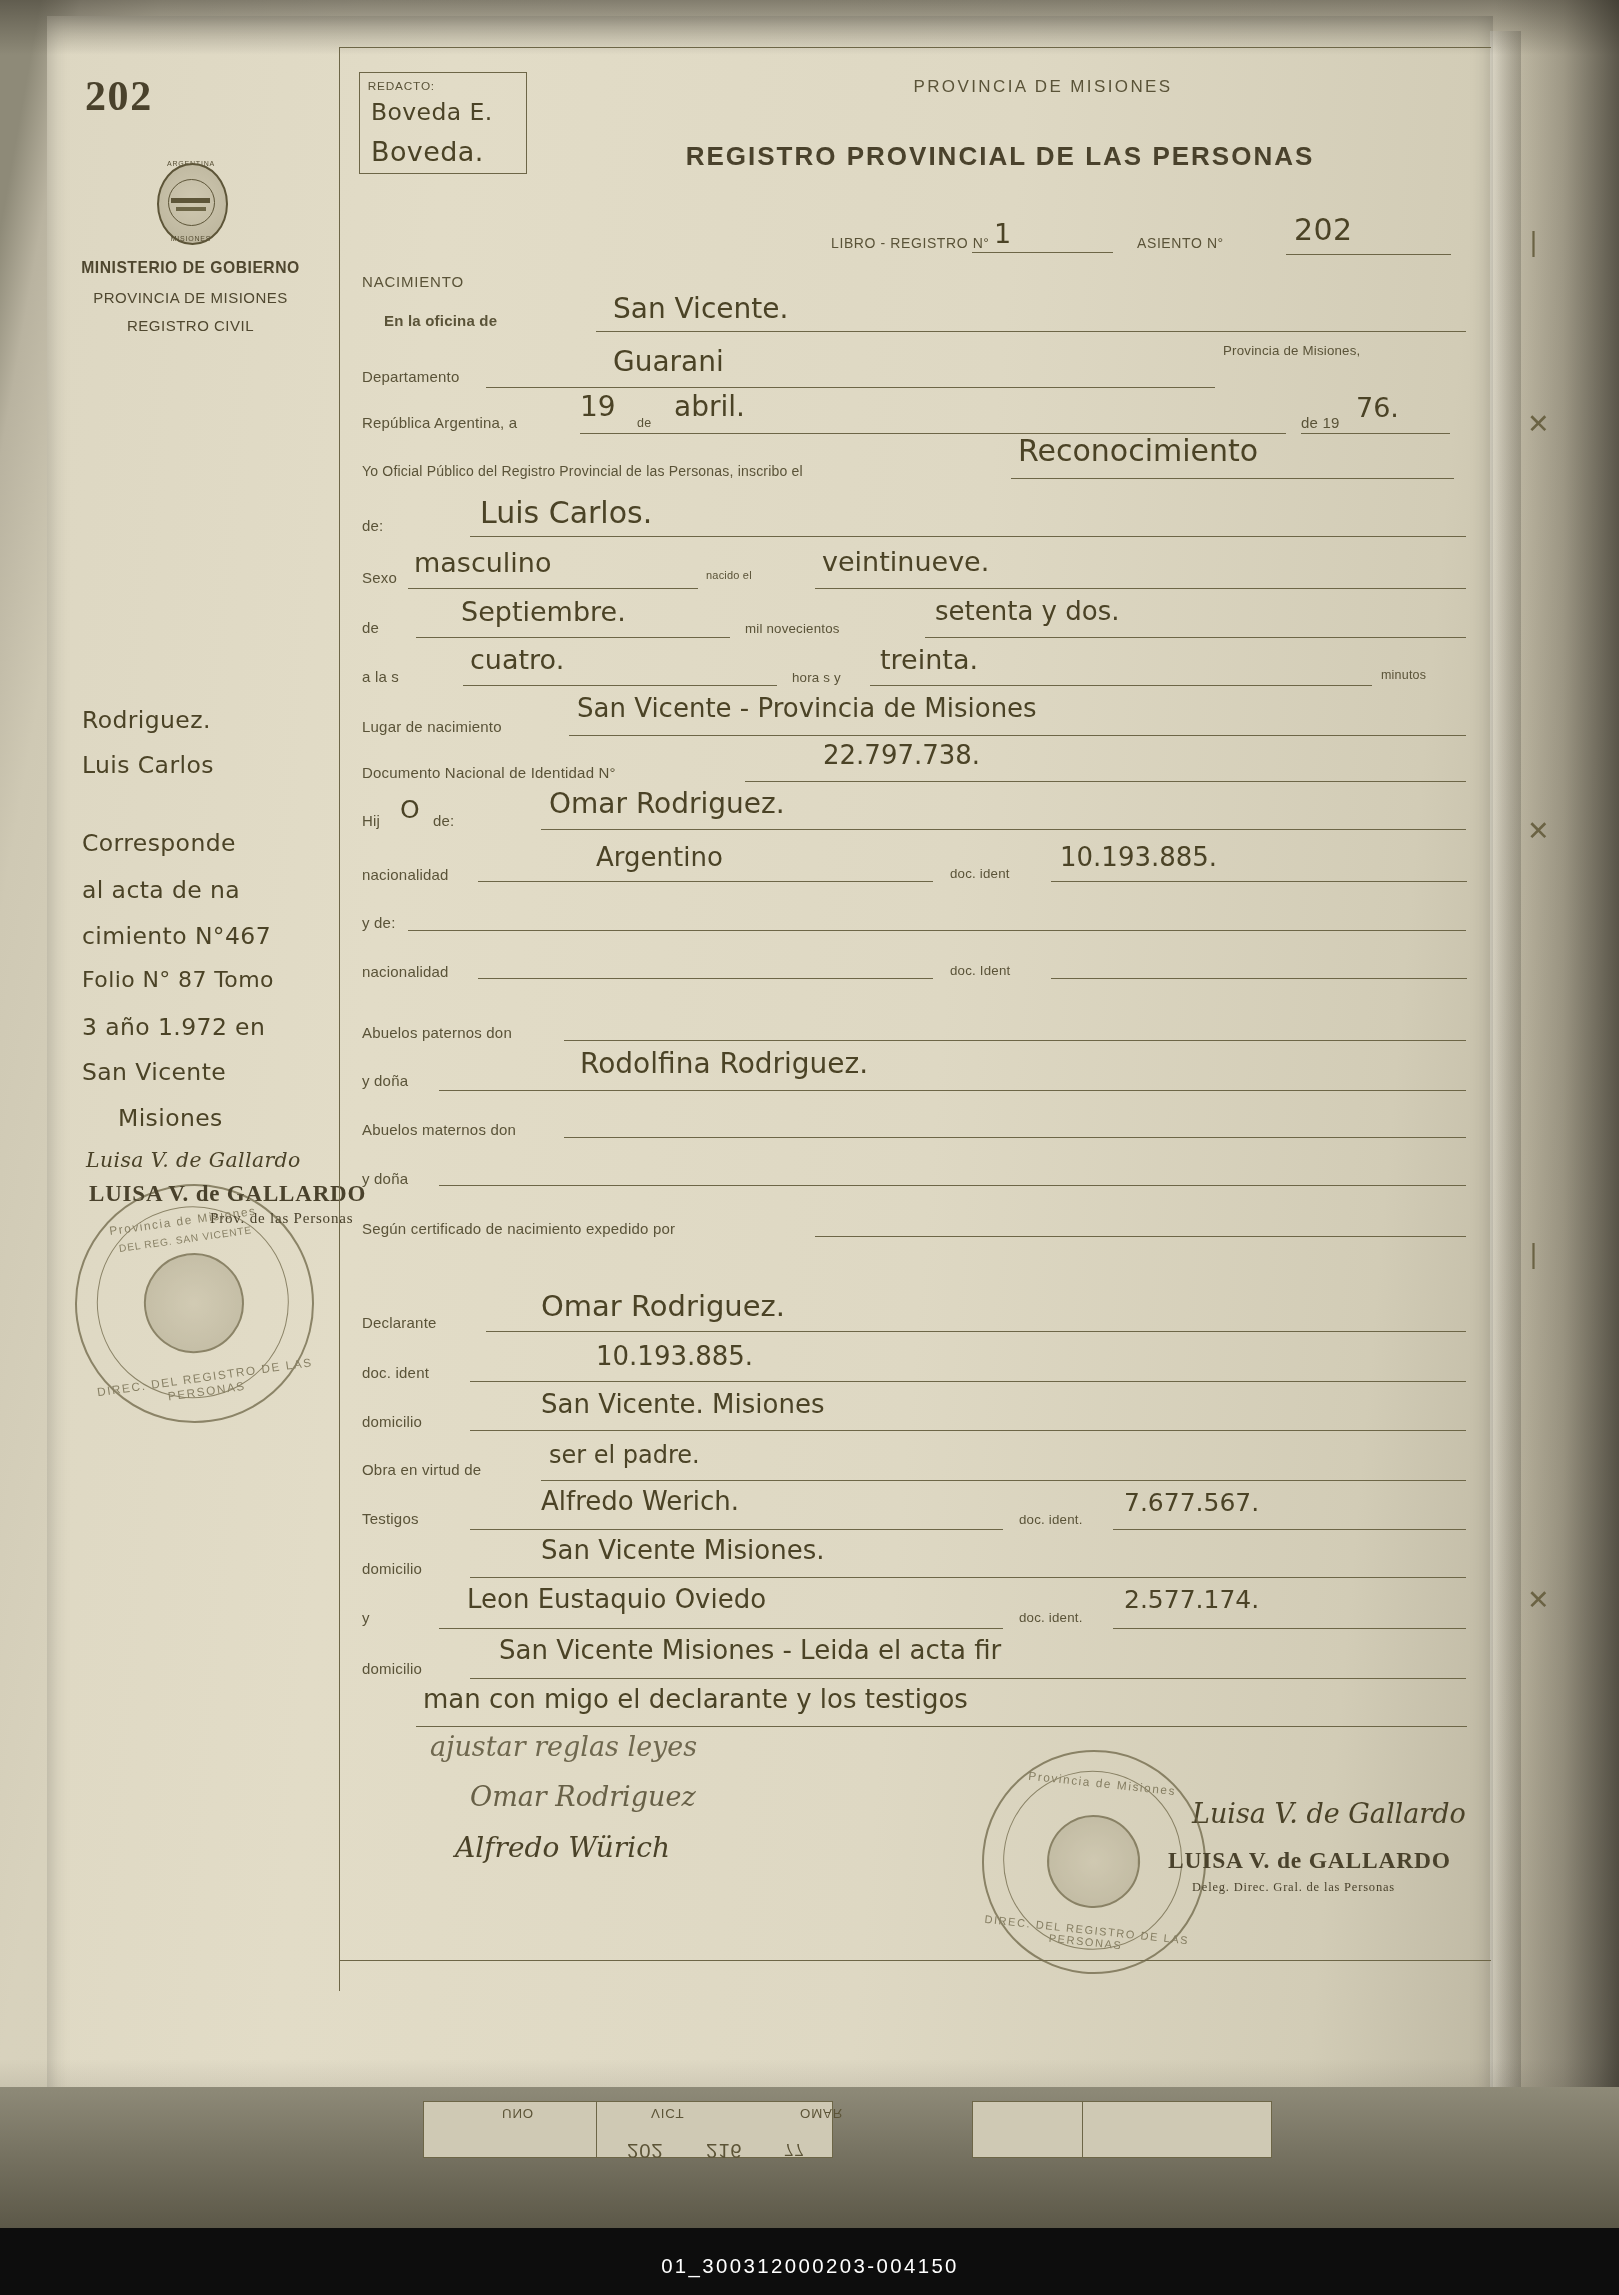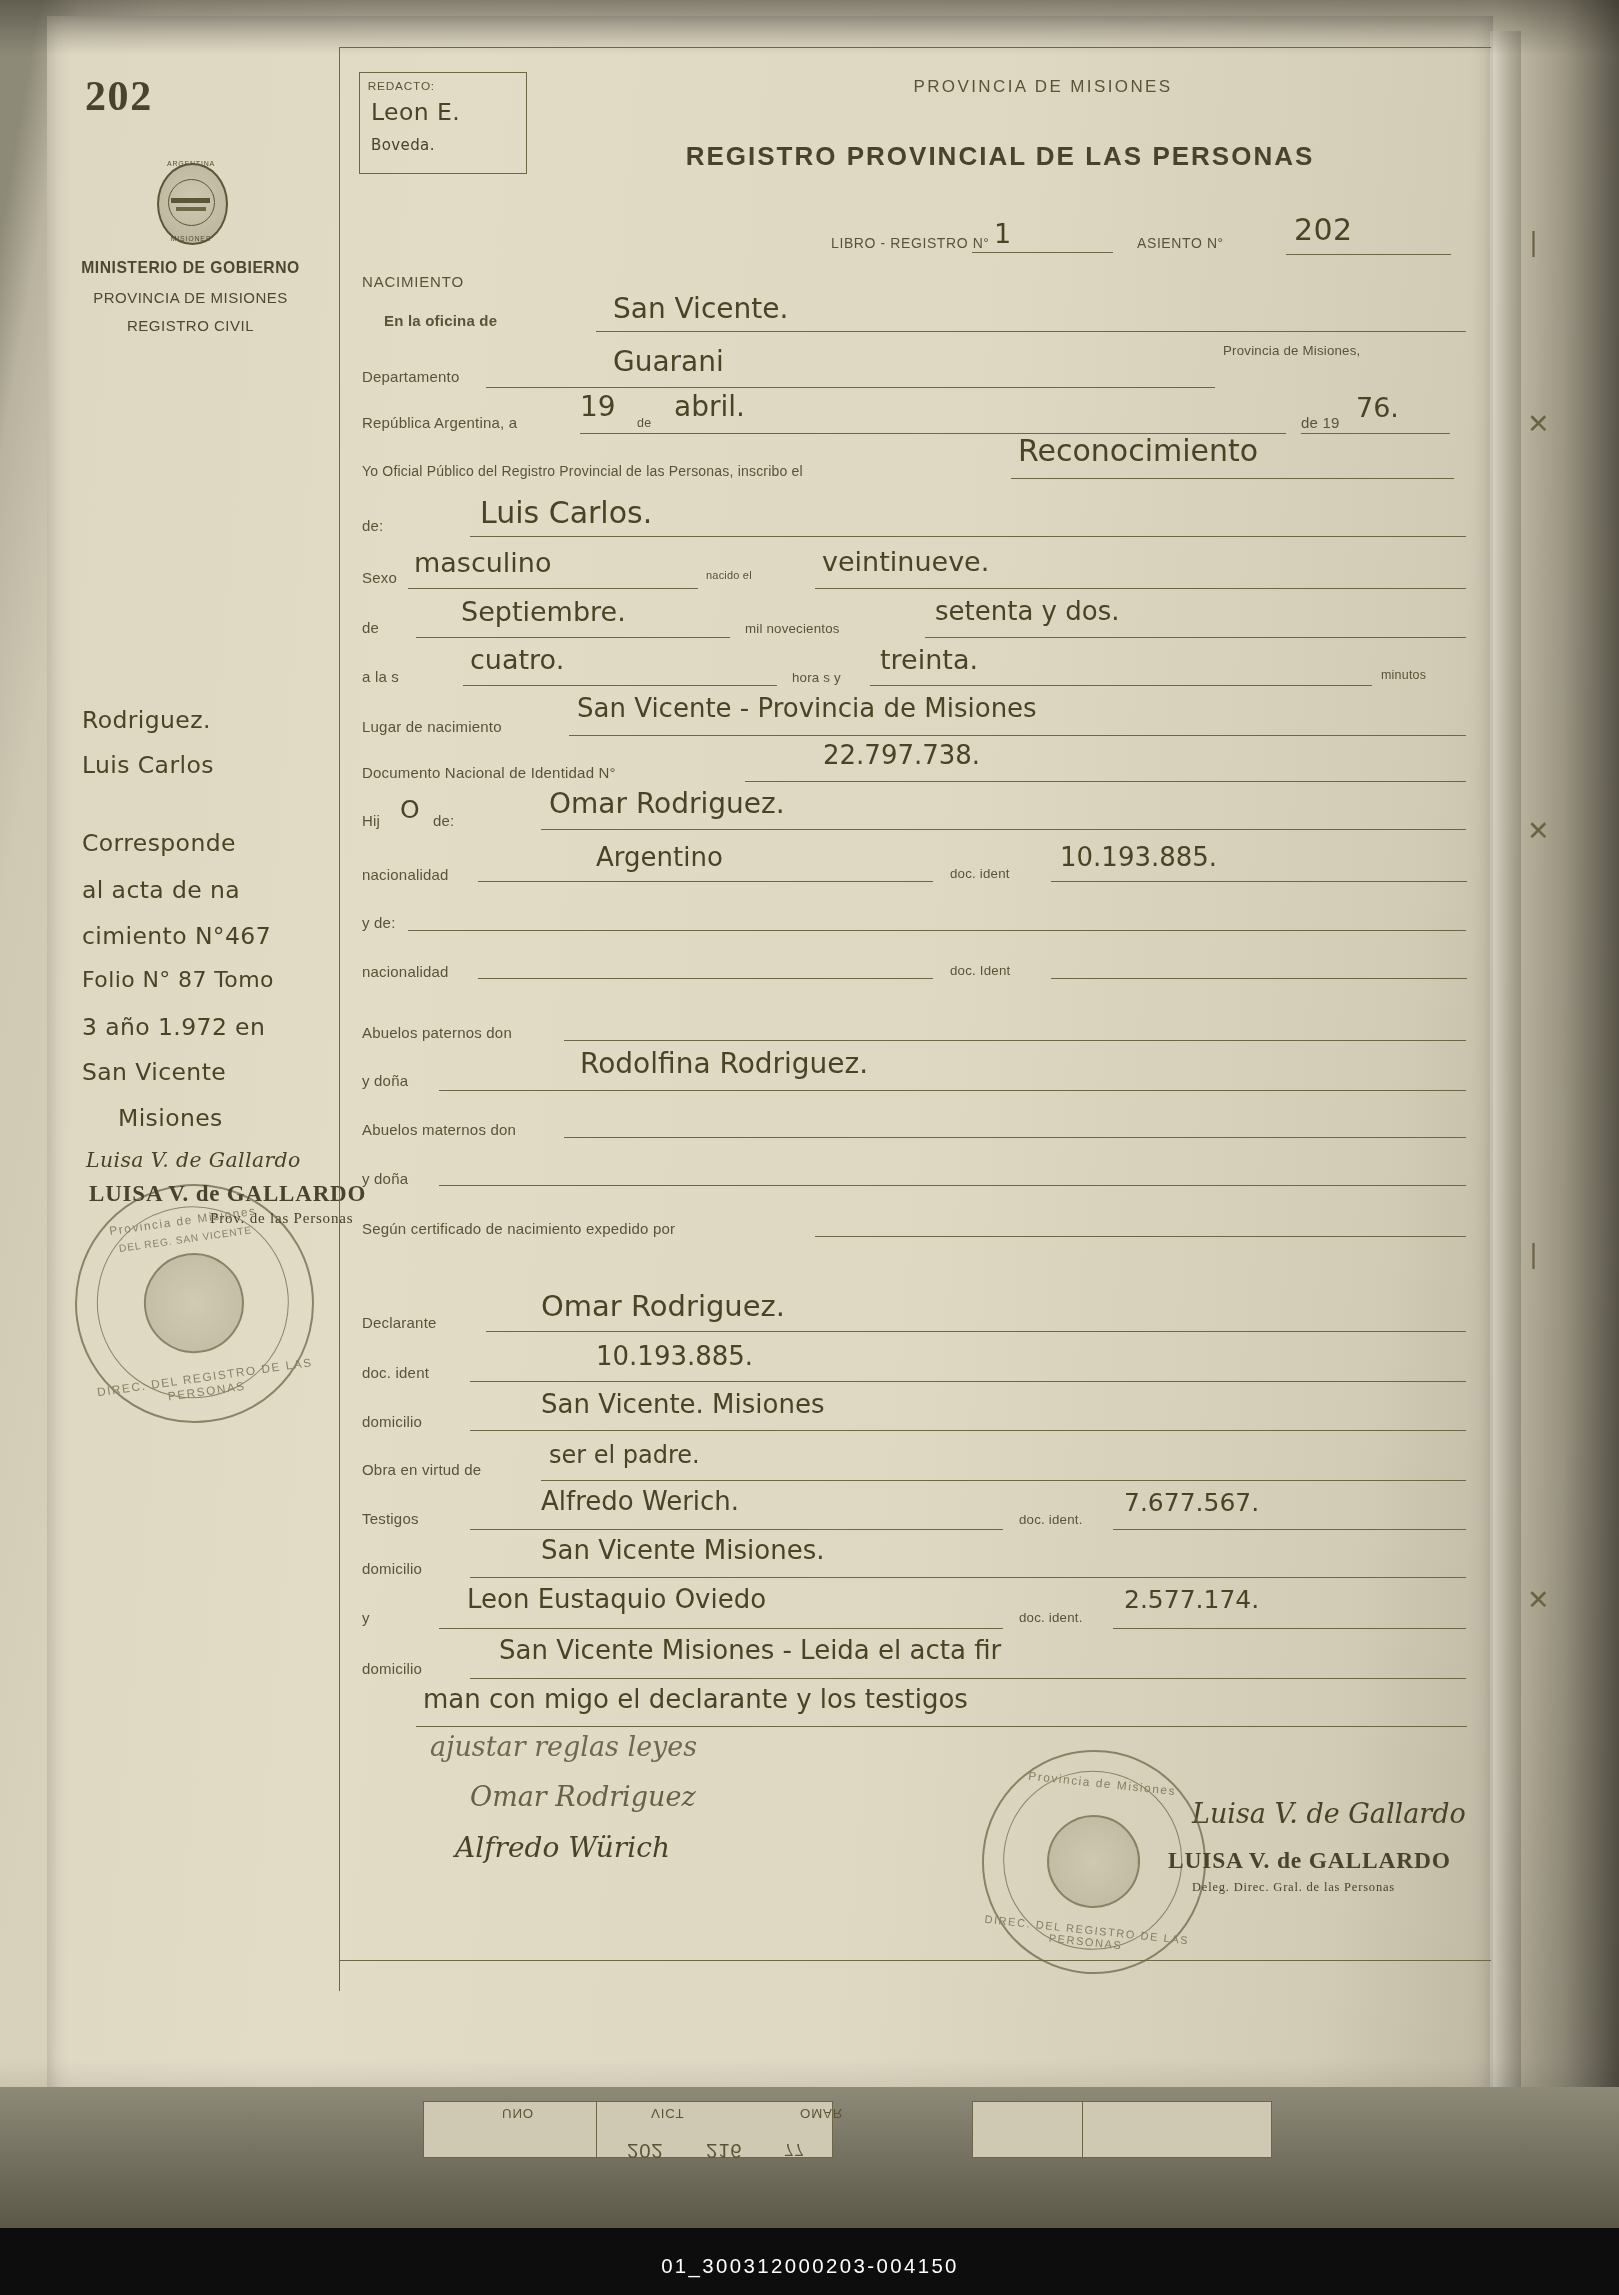--- a/index.html
+++ b/index.html
@@ -97,21 +97,21 @@
     white-space:nowrap;
   }
 
   
   #redacto{
     position:absolute;left:359px;top:72px;width:166px;height:100px;
     border:1.6px solid #6d6647;
   }
   #redacto .lbl{position:absolute;left:7.8px;top:6.3px;font-size:11.8px;letter-spacing:0.8px;color:#5a5338;}
   #redacto .l1{position:absolute;left:11px;top:25px;font-size:23.5px;}
-  #redacto .l2{position:absolute;left:11px;top:63px;font-size:15px;}
+  #redacto .l2{position:absolute;left:11px;top:63px;font-size:27px;}
 
   
   #prov{
     position:absolute;left:792px;top:77px;width:502px;text-align:center;
     font-size:17px;letter-spacing:2.4px;color:#5a5338;
   }
   #regtitle{
     position:absolute;left:604px;top:141px;width:792px;text-align:center;
     font-size:26px;font-weight:bold;letter-spacing:2px;color:#4a422c;
   }
@@ -234,21 +234,21 @@
 <div class="namestamp" style="left:210px;top:1210px;font-size:15px;font-weight:normal;">
   <span>Prov. de las Personas</span>
 </div>
 
 <div id="frameTopLine"></div>
 <div id="frame"></div>
 <div id="frameBottomLine"></div>
 
 <div id="redacto">
   <div class="lbl">REDACTO:</div>
-  <div class="l1 hand">Leon E.</div>
+  <div class="l1 hand">Boveda E.</div>
   <div class="l2 hand">Boveda.</div>
 </div>
 
 <div id="prov">PROVINCIA DE MISIONES</div>
 <div id="regtitle">REGISTRO PROVINCIAL DE LAS PERSONAS</div>
 
 <div id="libroRow">LIBRO - REGISTRO N°</div>
 <div id="libroLine"></div>
 <div id="libroVal" class="hand">1</div>
 <div id="asientoLbl">ASIENTO N°</div>

